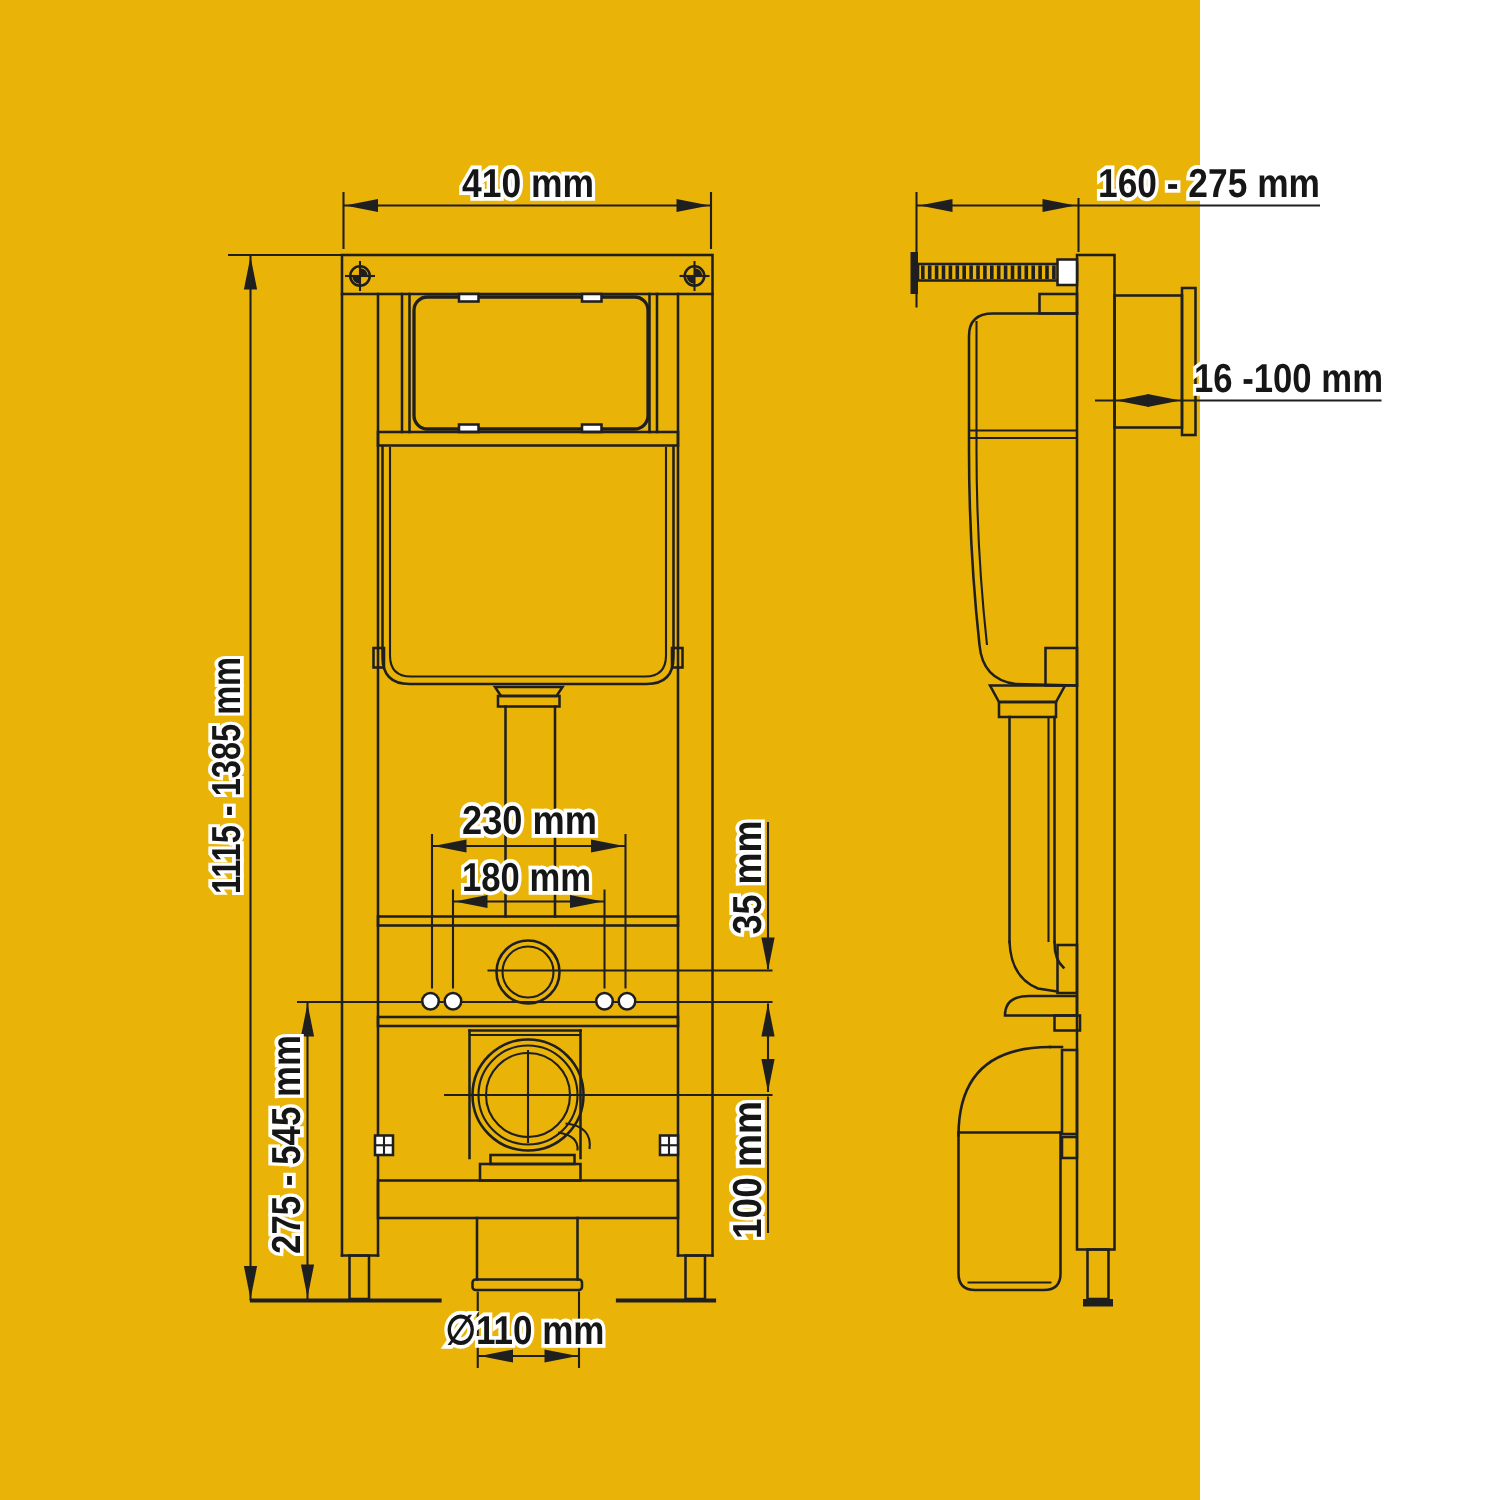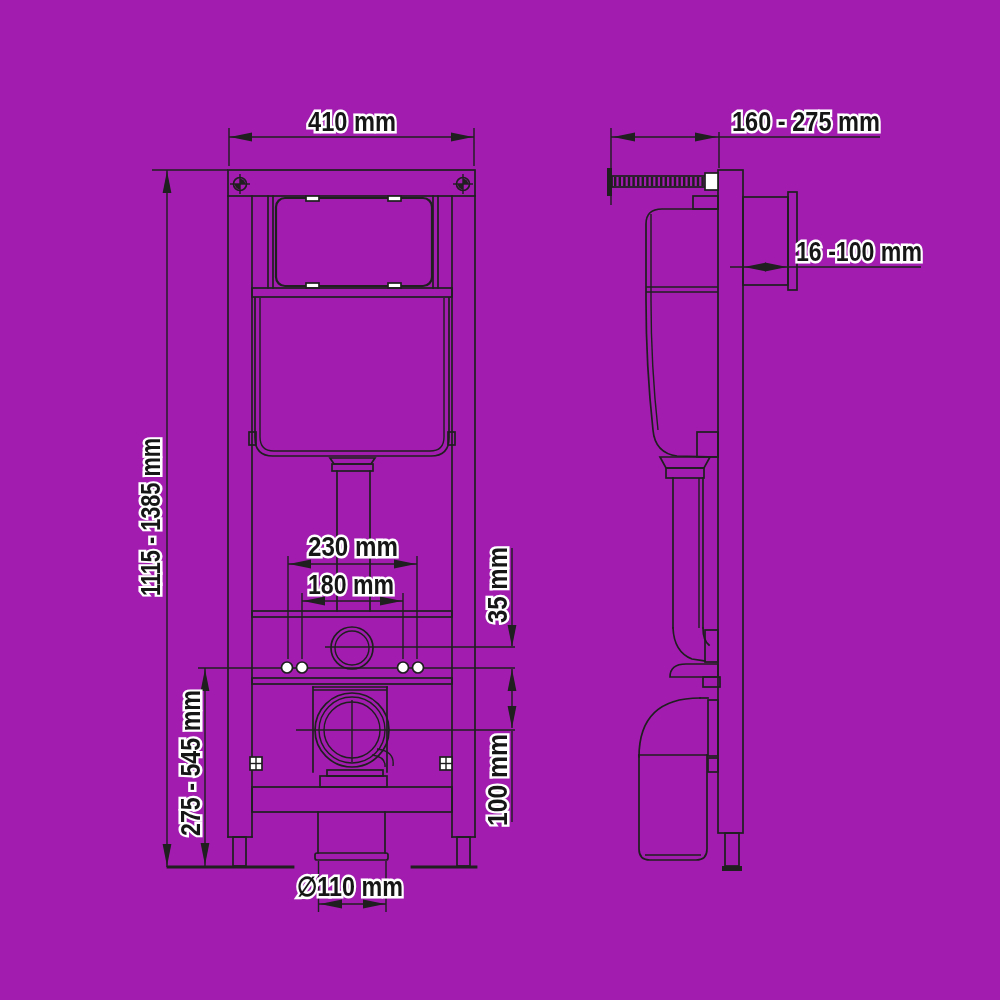--- a/index.html
+++ b/index.html
@@ -1,16 +1,16 @@
 <!DOCTYPE html>
 <html><head>
 <meta charset="utf-8">
 <style>
   html,body{margin:0;padding:0;background:#ffffff;}
-  .stage{width:1000px;height:1000px;background:#a21caf;position:relative;font-family:"Liberation Sans",sans-serif;}
+  .stage{width:800px;height:1000px;background:#eab308;position:relative;font-family:"Liberation Sans",sans-serif;}
   svg{display:block;}
   .ln{stroke:#1f1f1f;stroke-width:1.7;fill:none;stroke-linecap:square;}
   .tn{stroke:#1f1f1f;stroke-width:1.4;fill:none;stroke-linecap:butt;}
   .tk{stroke:#1f1f1f;stroke-width:2.8;fill:none;stroke-linecap:square;}
   .pb{stroke:#1f1f1f;stroke-width:2.2;fill:none;}
   .fl{fill:#1f1f1f;stroke:none;}
   .wt{fill:#ffffff;stroke:#1f1f1f;stroke-width:1.7;}
   .hatch{stroke:#1f1f1f;stroke-width:9;fill:none;stroke-dasharray:2.4 2.2;}
   text.dim{font:700 27px "Liberation Sans",sans-serif;fill:#161616;text-anchor:middle;
            paint-order:stroke;stroke:#ffffff;stroke-width:5;}

